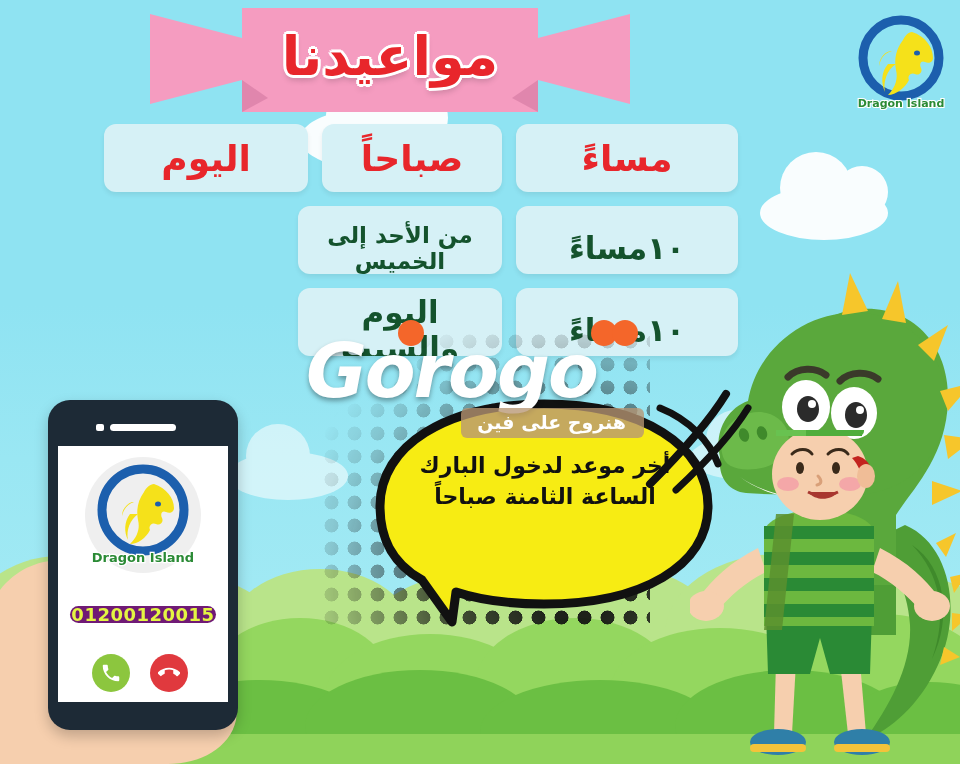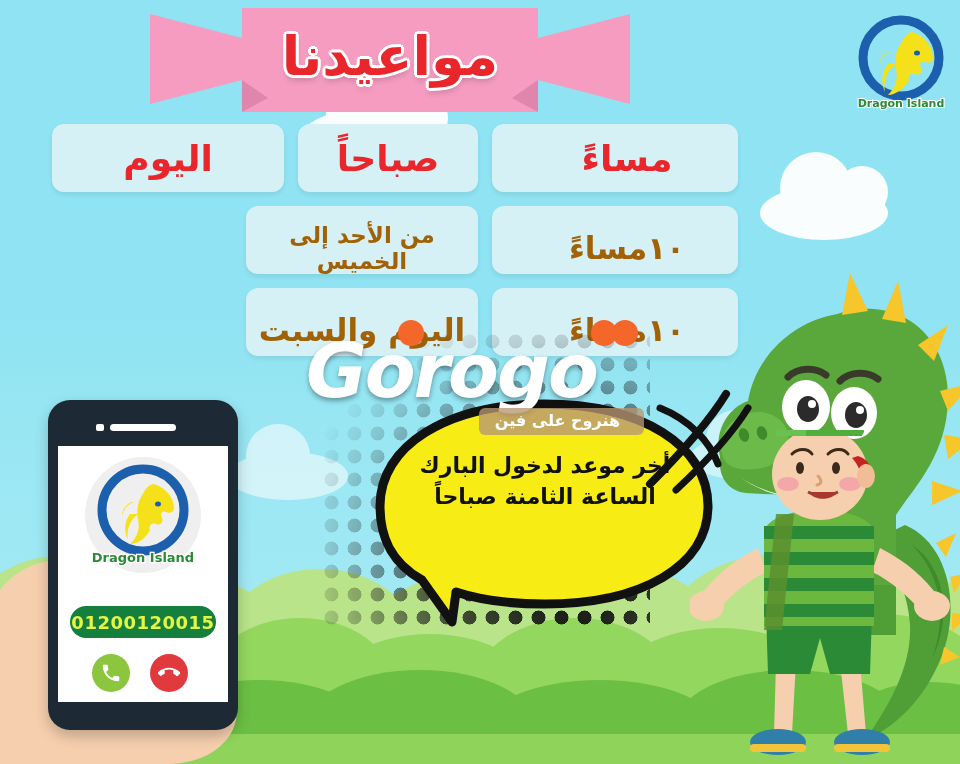--- a/index.html
+++ b/index.html
@@ -48,25 +48,25 @@
   .trow{display:flex;flex-direction:row;gap:14px;margin-bottom:14px;}
   .cell{
     background:#d6f1f6;
     border-radius:12px;
     height:68px;
     display:flex;align-items:center;justify-content:center;
     box-shadow:0 3px 5px rgba(0,0,0,.07);
     text-align:center;
     overflow:hidden;
   }
-  .cell.col-day{width:232px;}
+  .cell.col-day{width:204px;}
   .cell.col-morning{width:180px;}
-  .cell.col-evening{width:222px;padding-left:24px;}
+  .cell.col-evening{width:222px;}
   .hdr{font-size:36px;font-weight:bold;color:#e8262b;}
-  .val{font-size:31px;color:#a16207;font-weight:bold;margin-top:16px;}
+  .val{font-size:31px;color:#14532d;font-weight:bold;margin-top:16px;}
   .val.small{font-size:23px;}
 
   
   .halftone{
     position:absolute;left:320px;top:330px;width:330px;height:300px;
     background-image:
       radial-gradient(circle, #111 42%, transparent 44%);
     background-size:23px 23px;
     -webkit-mask-image:radial-gradient(ellipse at 78% 85%, #000 10%, rgba(0,0,0,.75) 38%, rgba(0,0,0,.18) 68%, transparent 82%);
     mask-image:radial-gradient(ellipse at 78% 85%, #000 10%, rgba(0,0,0,.75) 38%, rgba(0,0,0,.18) 68%, transparent 82%);
@@ -87,43 +87,43 @@
     font-family:"DejaVu Sans","Liberation Sans",sans-serif;
     font-size:74px;font-weight:bold;font-style:italic;
     color:#ffffff;letter-spacing:-2px;line-height:.95;
     text-shadow:0 3px 5px rgba(0,0,0,.35);
     direction:ltr;
   }
   .wm-sub{
     margin-top:2px;margin-right:2px;
     display:inline-block;
     background:rgba(183,150,115,.78);
-    color:#fff;font-size:16px;font-weight:bold;
-    padding:3px 24px 5px 16px;border-radius:6px;
+    color:#fff;font-size:19px;font-weight:bold;
+    padding:3px 18px 5px 16px;border-radius:6px;
   }
   .wm-dot{position:absolute;border-radius:50%;background:#f4662a;}
   .wm-dot.d1{width:26px;height:26px;left:285px;top:-16px;}
   .wm-dot.d2{width:26px;height:26px;left:306px;top:-16px;}
   .wm-dot.d3{width:26px;height:26px;left:92px;top:-16px;}
 
   
   .phone{
     position:absolute;left:48px;top:400px;width:190px;height:330px;
     background:#1d2a36;border-radius:22px;
     box-shadow:0 6px 14px rgba(0,0,0,.22);
   }
   .phone-screen{
     position:absolute;left:10px;top:46px;width:170px;height:256px;
     background:#fff;overflow:hidden;
   }
   .phone-speaker{position:absolute;left:62px;top:24px;width:66px;height:7px;background:#fff;border-radius:4px;}
   .phone-cam{position:absolute;left:48px;top:24px;width:8px;height:7px;background:#fff;border-radius:2px;}
   .phone-num{
-    position:absolute;left:12px;top:160px;width:146px;height:32px;
-    background:#15803d;border-radius:16px;
+    position:absolute;left:12px;top:160px;width:146px;height:17px;
+    background:#701a75;border-radius:16px;
     display:flex;align-items:center;justify-content:center;
     color:#e4f542;font-size:18px;font-weight:bold;letter-spacing:.5px;
     direction:ltr;
   }
   .callbtn{position:absolute;top:208px;width:38px;height:38px;border-radius:50%;display:flex;align-items:center;justify-content:center;}
   .callbtn.accept{left:34px;background:#8cc63e;}
   .callbtn.decline{left:92px;background:#e0393e;}
 
   
   .hand{position:absolute;left:0px;top:470px;width:250px;height:294px;}

